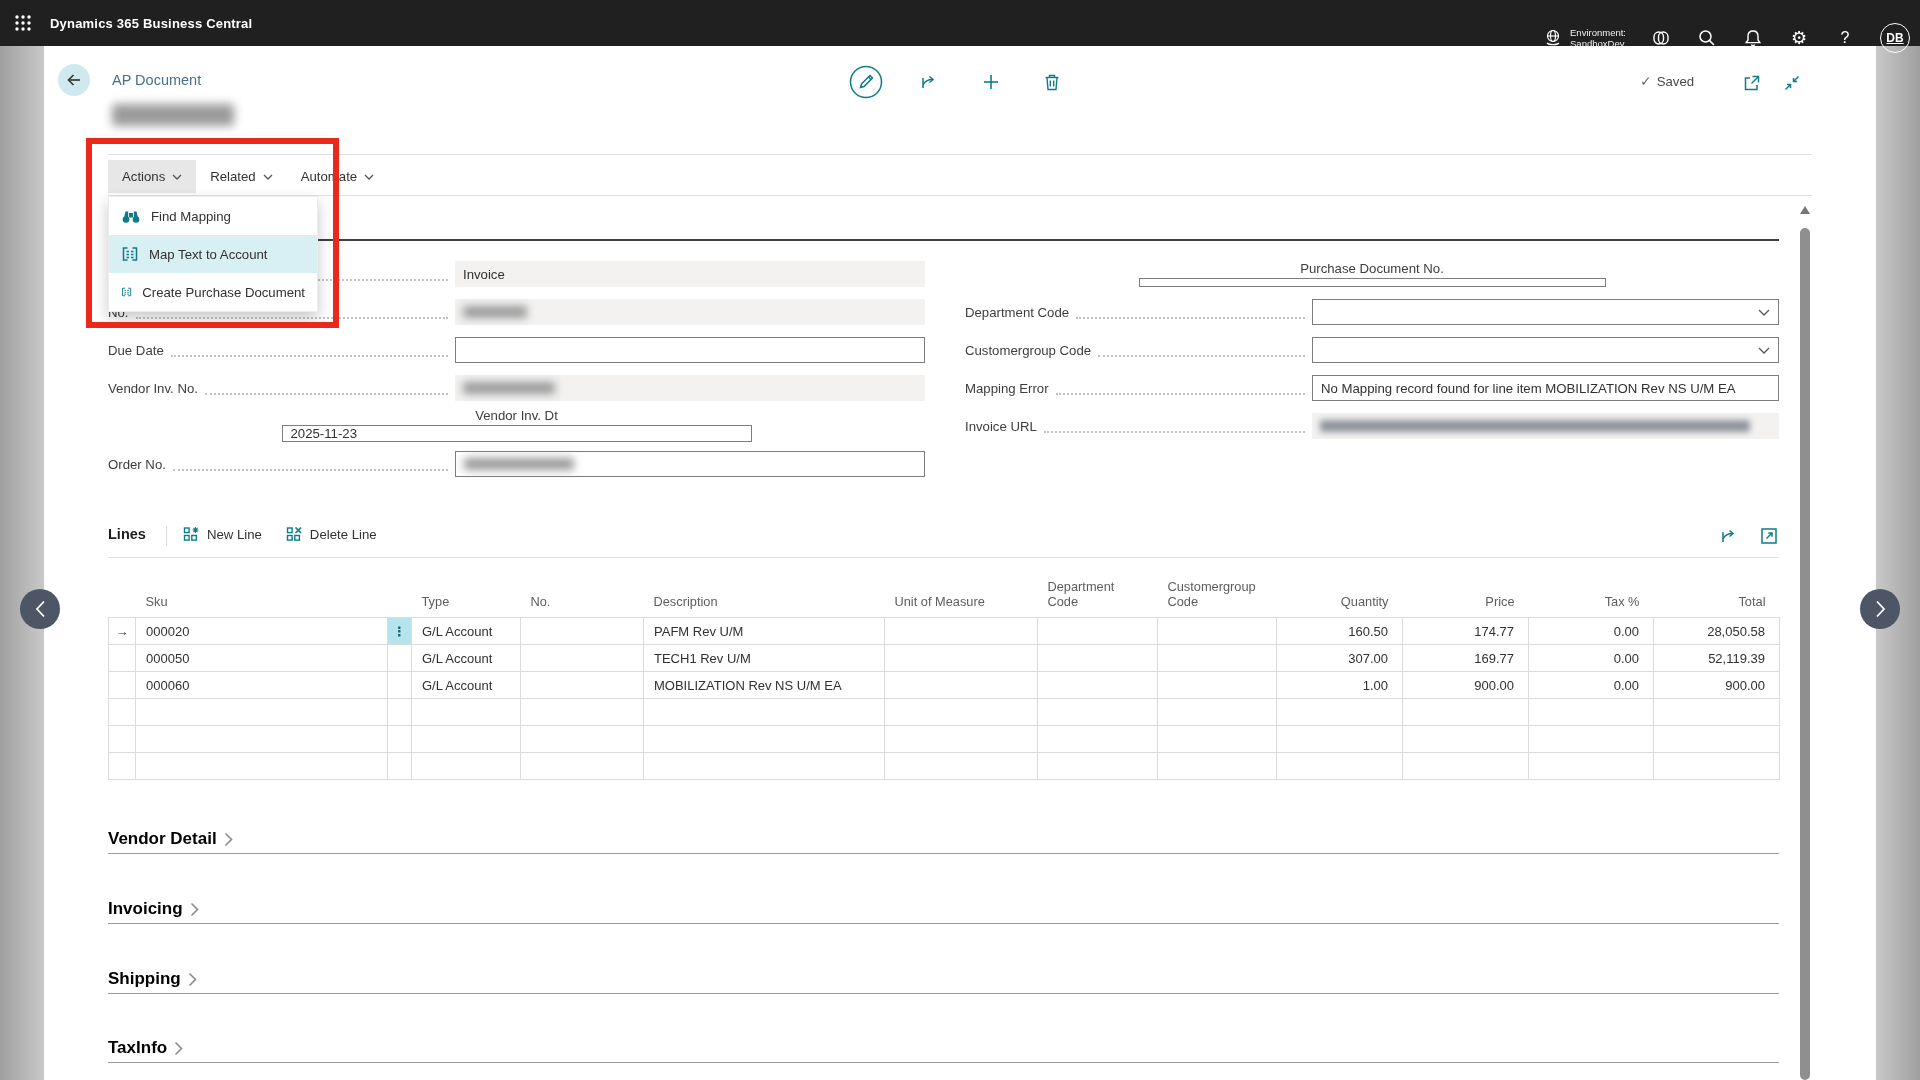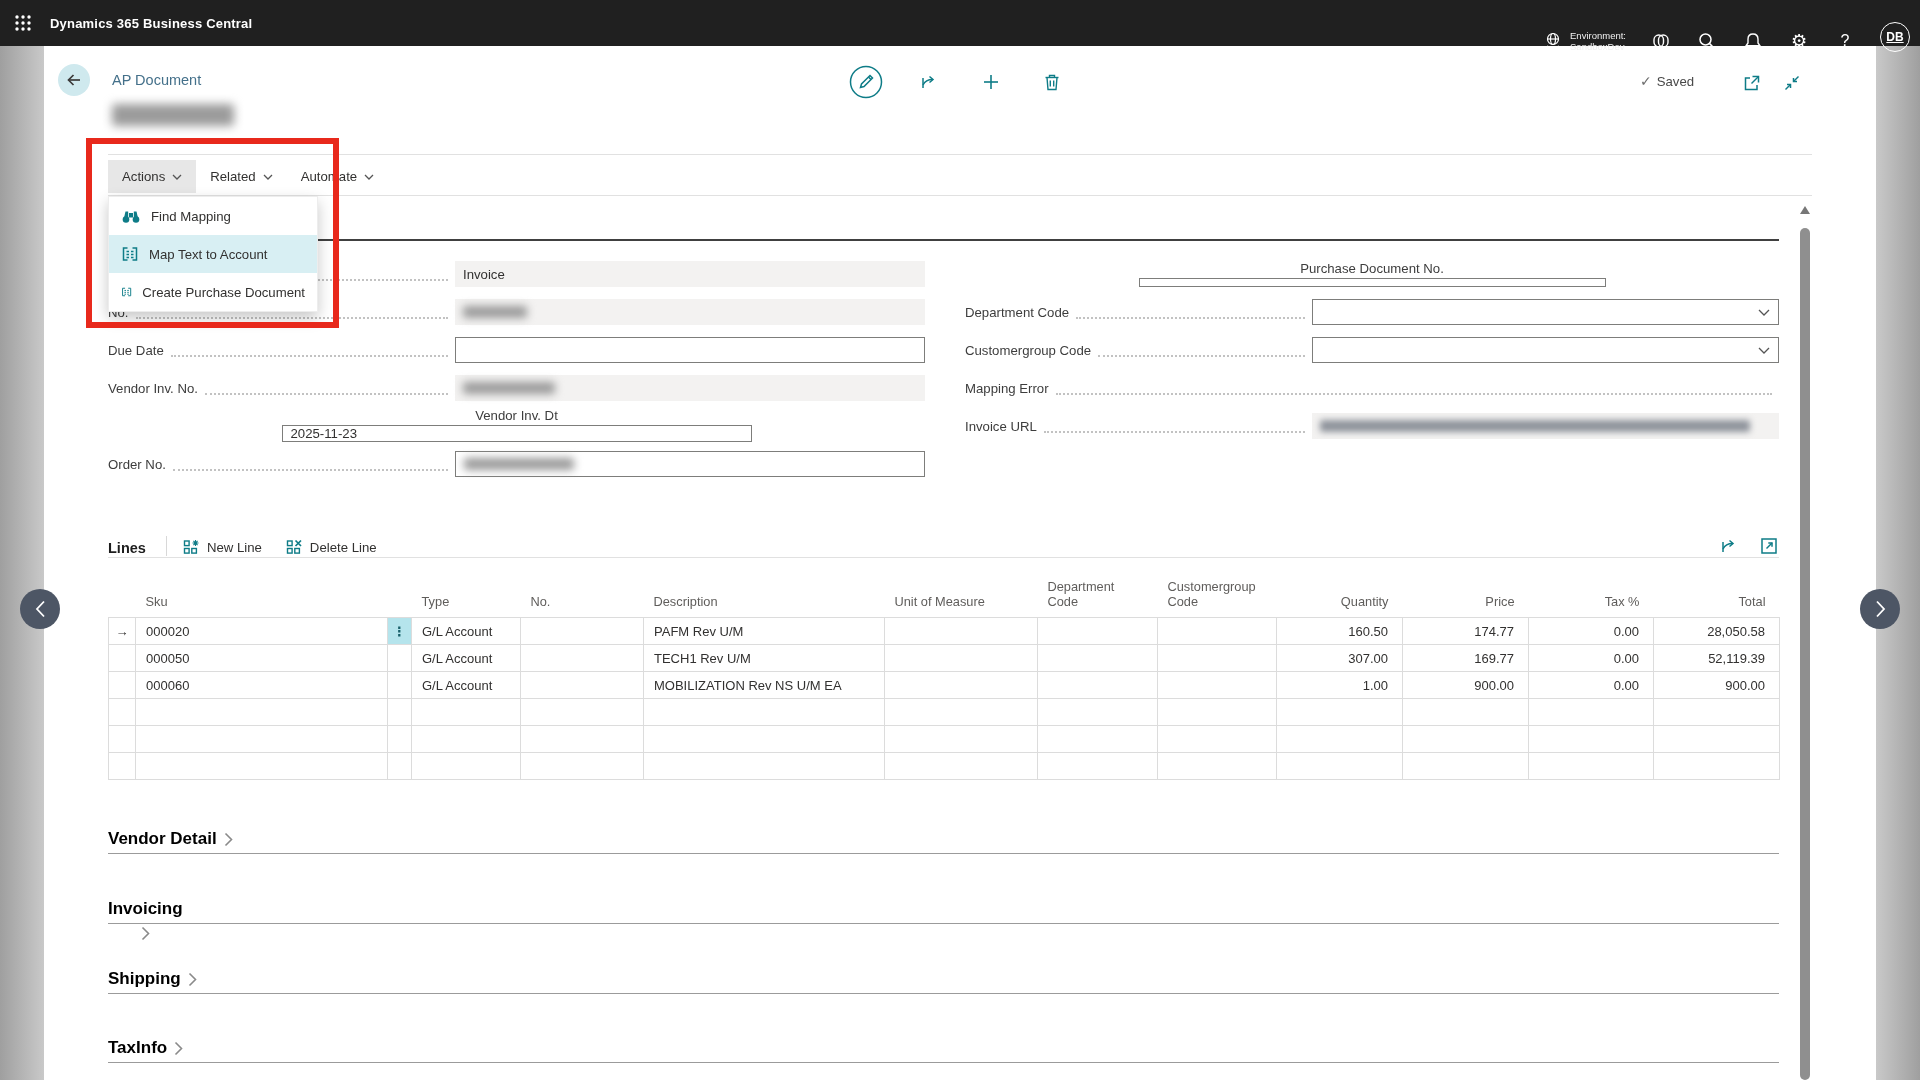--- a/index.html
+++ b/index.html
@@ -4,21 +4,21 @@
 <style>
   * { margin:0; padding:0; box-sizing:border-box; }
   html,body { width:1920px; height:1080px; overflow:hidden;
     font-family:"Liberation Sans","DejaVu Sans",sans-serif; background:#ffffff; }
 
   
   .topbar { position:absolute; top:0; left:0; width:1920px; height:46px;
     background:#202020; color:#fff; display:flex; align-items:center; z-index:80; }
   .waffle { width:46px; height:46px; display:flex; align-items:center; justify-content:center; cursor:pointer; }
   .tb-title { font-size:13px; font-weight:700; letter-spacing:.2px; margin-left:4px; }
-  .tb-right { position:absolute; right:10px; top:0; height:52px; display:flex; align-items:flex-end; gap:24px; }
+  .tb-right { position:absolute; right:10px; top:12px; height:52px; display:flex; align-items:center; gap:24px; }
   .env { display:flex; align-items:center; gap:7px; }
   .env-text { font-size:9.5px; line-height:11px; color:#f0f0f0; }
   .tb-ic { width:22px; height:22px; display:flex; align-items:center; justify-content:center; cursor:pointer; }
   .glyph-ic { color:#fff; font-size:18px; line-height:20px; }
   .avatar { width:30px; height:30px; border-radius:50%; border:1.5px solid #fff;
     display:flex; align-items:center; justify-content:center; font-size:12px; font-weight:700; cursor:pointer;text-decoration:underline; }
 
   
   .strip-l { position:absolute; top:46px; left:0; width:44px; height:1034px;
     background:linear-gradient(to right,#9f9f9f,#c9c9c9); }
@@ -66,21 +66,21 @@
   .leader { flex:1; height:14px; border-bottom:2px dotted #c2c2c2; margin:0 7px; }
   .fld { height:26px; display:flex; align-items:center; padding:0 8px; font-size:13.2px; color:#323130; }
   .fld.wL { width:470px; } .fld.wR { width:467px; }
   .fld.disabled { background:#f3f2f1; }
   .fld.editable { background:#fff; border:1px solid #7d7d7b; }
   .chip { height:12px; border-radius:2px; background:#9a9a9a; filter:blur(4px); }
   .sel-arrow { margin-left:auto; }
 
   
   .lines-bar { position:absolute; top:480px; left:64px; right:97px; height:30px;
-    display:flex; align-items:flex-end; }
+    display:flex; align-items:flex-start; }
   .lines-title { font-size:14.5px; font-weight:700; color:#1d1d1d; }
   .vsep { width:1px; height:20px; background:#d8d8d8; margin:0 16px 0 20px; }
   .line-act { display:flex; align-items:center; gap:7px; font-size:13.2px; color:#323130;
     cursor:pointer; margin-right:24px; }
   .lines-bar-icons { margin-left:auto; display:flex; gap:20px; }
   .lines-div { position:absolute; top:511px; left:64px; width:1671px; height:1px; background:#e1e1e1; }
 
   table.grid { position:absolute; top:533px; left:64px; width:1671px; border-collapse:collapse;
     table-layout:fixed; font-size:13px; color:#323130; }
   .grid th { font-size:12.8px; font-weight:400; color:#5f5d5b; vertical-align:bottom;
@@ -321,20 +321,23 @@
     <div class="fld editable wR">
       <span></span>
       <svg class="ic sel-arrow" width="12" height="7" viewBox="0 0 12 7" fill="none" stroke="#555" stroke-width="1.3">
           <polyline points="1,1 6,6 11,1"></polyline>
         </svg>
     </div>
   </div>
   <div class="frow" style="top:329px;left:921px;width:814px;">
     <span class="flabel">Mapping Error</span>
     <span class="leader"></span>
+    <div class="fld editable wR" style="white-space:nowrap;overflow:hidden;">
+      <span>No Mapping record found for line item MOBILIZATION Rev NS U/M EA</span>
+    </div>
   </div>
   <div class="frow" style="top:367px;left:921px;width:814px;">
     <span class="flabel">Invoice URL</span>
     <span class="leader"></span>
     <div class="fld disabled wR">
       <span class="chip" style="width:430px;background:#8f949c;filter:blur(3px);"></span>
     </div>
   </div>
 
   <div class="dd">
@@ -542,21 +545,21 @@
   </table>
 
   <div class="sec" style="top:783px;">
     <span>Vendor Detail</span>
     <svg class="ic" width="9" height="15" viewBox="0 0 9 15" fill="none" stroke="#8a8a8a" stroke-width="1.6">
         <polyline points="1.5,1.5 7.5,7.5 1.5,13.5"></polyline>
       </svg>
   </div>
   <div class="sec-hr" style="top:807px;"></div>
 
-  <div class="sec" style="top:853px;flex-direction:column;">
+  <div class="sec" style="top:853px;">
     <span>Invoicing</span>
     <svg class="ic" width="9" height="15" viewBox="0 0 9 15" fill="none" stroke="#8a8a8a" stroke-width="1.6">
         <polyline points="1.5,1.5 7.5,7.5 1.5,13.5"></polyline>
       </svg>
   </div>
   <div class="sec-hr" style="top:877px;"></div>
 
   <div class="sec" style="top:923px;">
     <span>Shipping</span>
     <svg class="ic" width="9" height="15" viewBox="0 0 9 15" fill="none" stroke="#8a8a8a" stroke-width="1.6">

